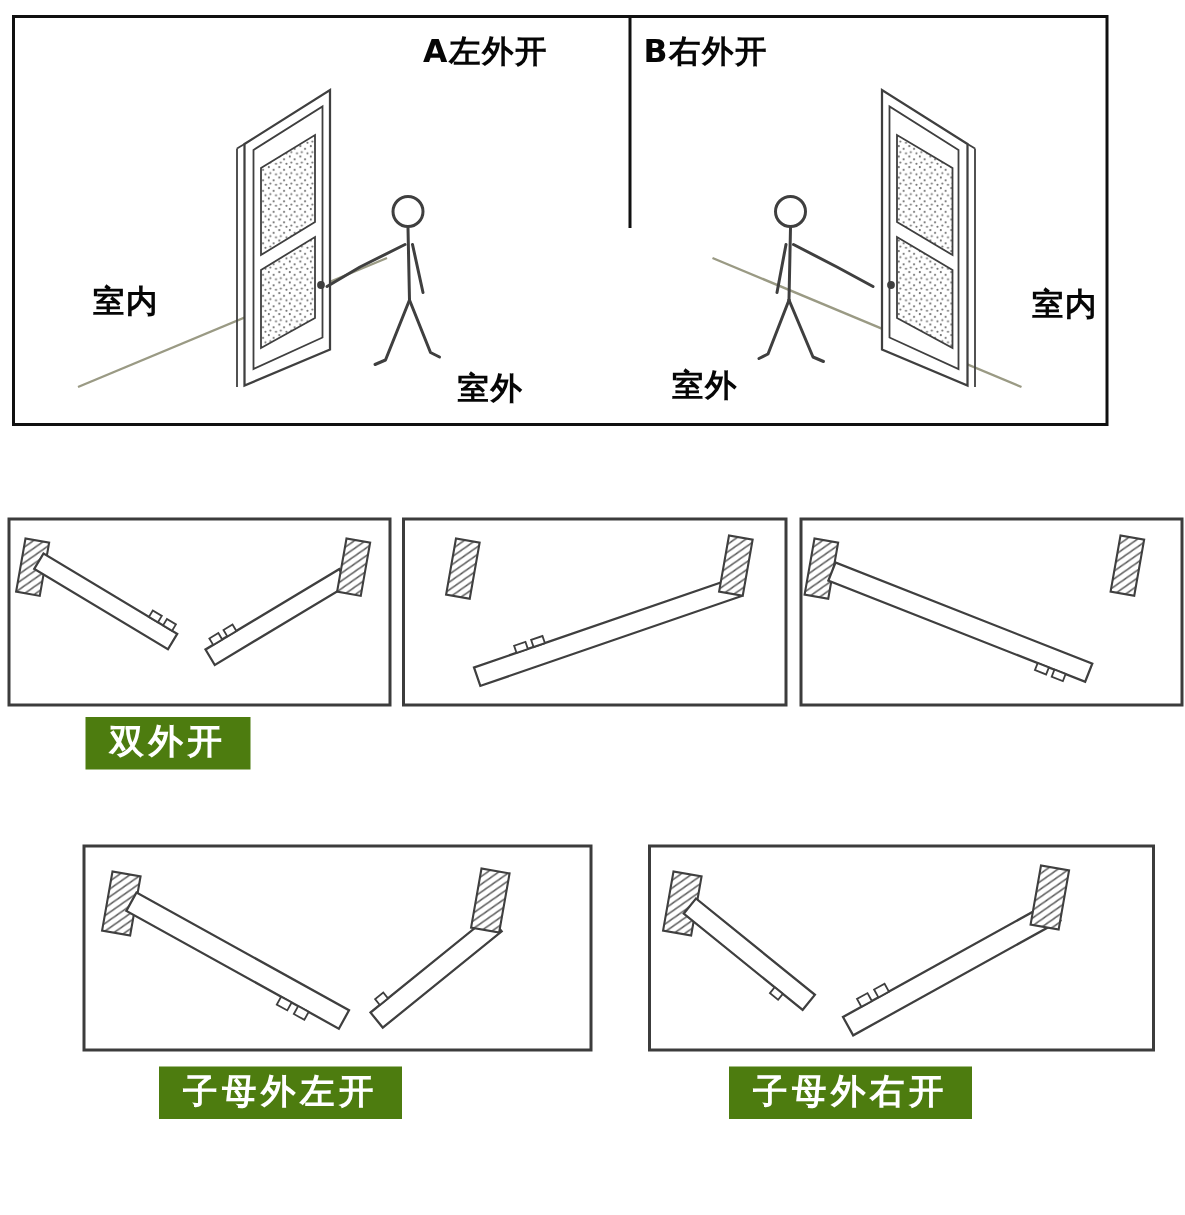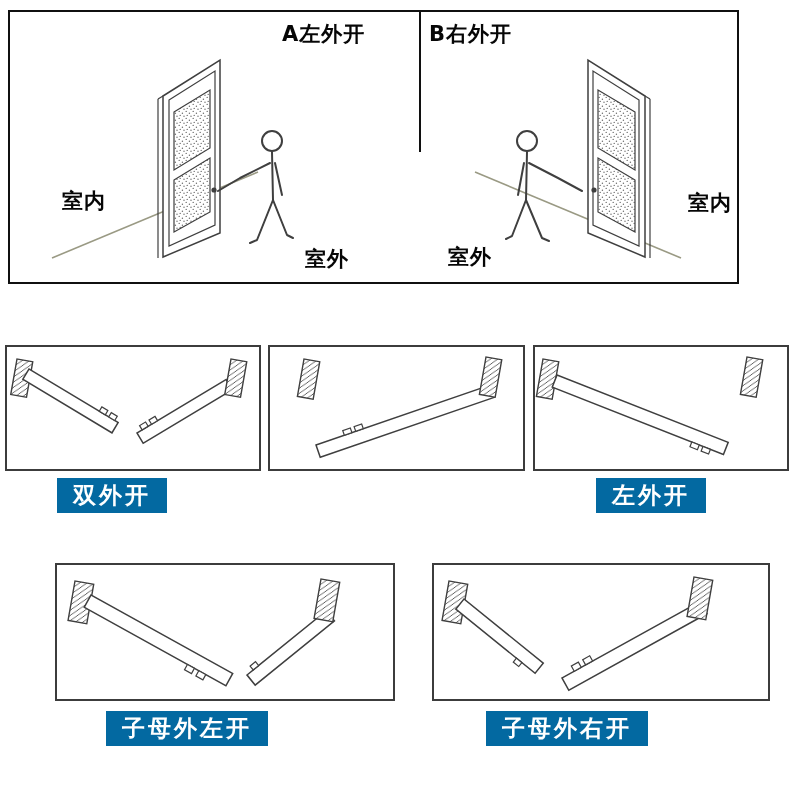--- a/index.html
+++ b/index.html
@@ -30,21 +30,21 @@
   .diagram-box {
     position:absolute; border:2px solid #3c3c3c; background:#fff;
   }
   .box-1 { left:5px;   top:345px; width:256px; height:126px; }
   .box-2 { left:268px; top:345px; width:257px; height:126px; }
   .box-3 { left:533px; top:345px; width:256px; height:126px; }
   .box-4 { left:55px;  top:563px; width:340px; height:138px; }
   .box-5 { left:432px; top:563px; width:338px; height:138px; }
 
   .red-label {
-    position:absolute; background:#0369a1; color:#ffffff;
+    position:absolute; background:#4d7c0f; color:#ffffff;
     font-weight:bold; font-size:23px; line-height:1;
     padding:6px 16px; letter-spacing:3px; white-space:nowrap;
   }
   .rl-1 { left:57px;  top:478px; }
   .rl-2 { left:330px; top:478px; }
   .rl-3 { left:596px; top:478px; }
   .rl-4 { left:106px; top:711px; }
   .rl-5 { left:486px; top:711px; }
 
   svg { display:block; }
@@ -174,21 +174,20 @@
         <rect class="mark" x="150" y="13" width="8" height="5"></rect>
         <rect class="mark" x="162" y="13" width="8" height="5"></rect>
       </g>
       <g transform="translate(212,10) rotate(10)">
         <rect width="16" height="38" fill="url(#hatch)" stroke="#3f3f3f" stroke-width="1.4"></rect>
       </g>
     </svg>
   </div>
 
   <div class="red-label rl-1">双外开</div>
-  <div class="red-label rl-3">左外开</div>
 
   <div class="diagram-box box-4">
     <svg width="336" height="134" viewBox="0 0 336 134">
       <g transform="translate(18,16) rotate(10)">
         <rect width="19" height="40" fill="url(#hatch)" stroke="#3f3f3f" stroke-width="1.4"></rect>
       </g>
       <g transform="translate(34,30) rotate(29)">
         <rect class="sketch" width="162" height="14"></rect>
         <rect class="mark" x="118" y="14" width="8" height="6"></rect>
         <rect class="mark" x="131" y="14" width="8" height="6"></rect>

